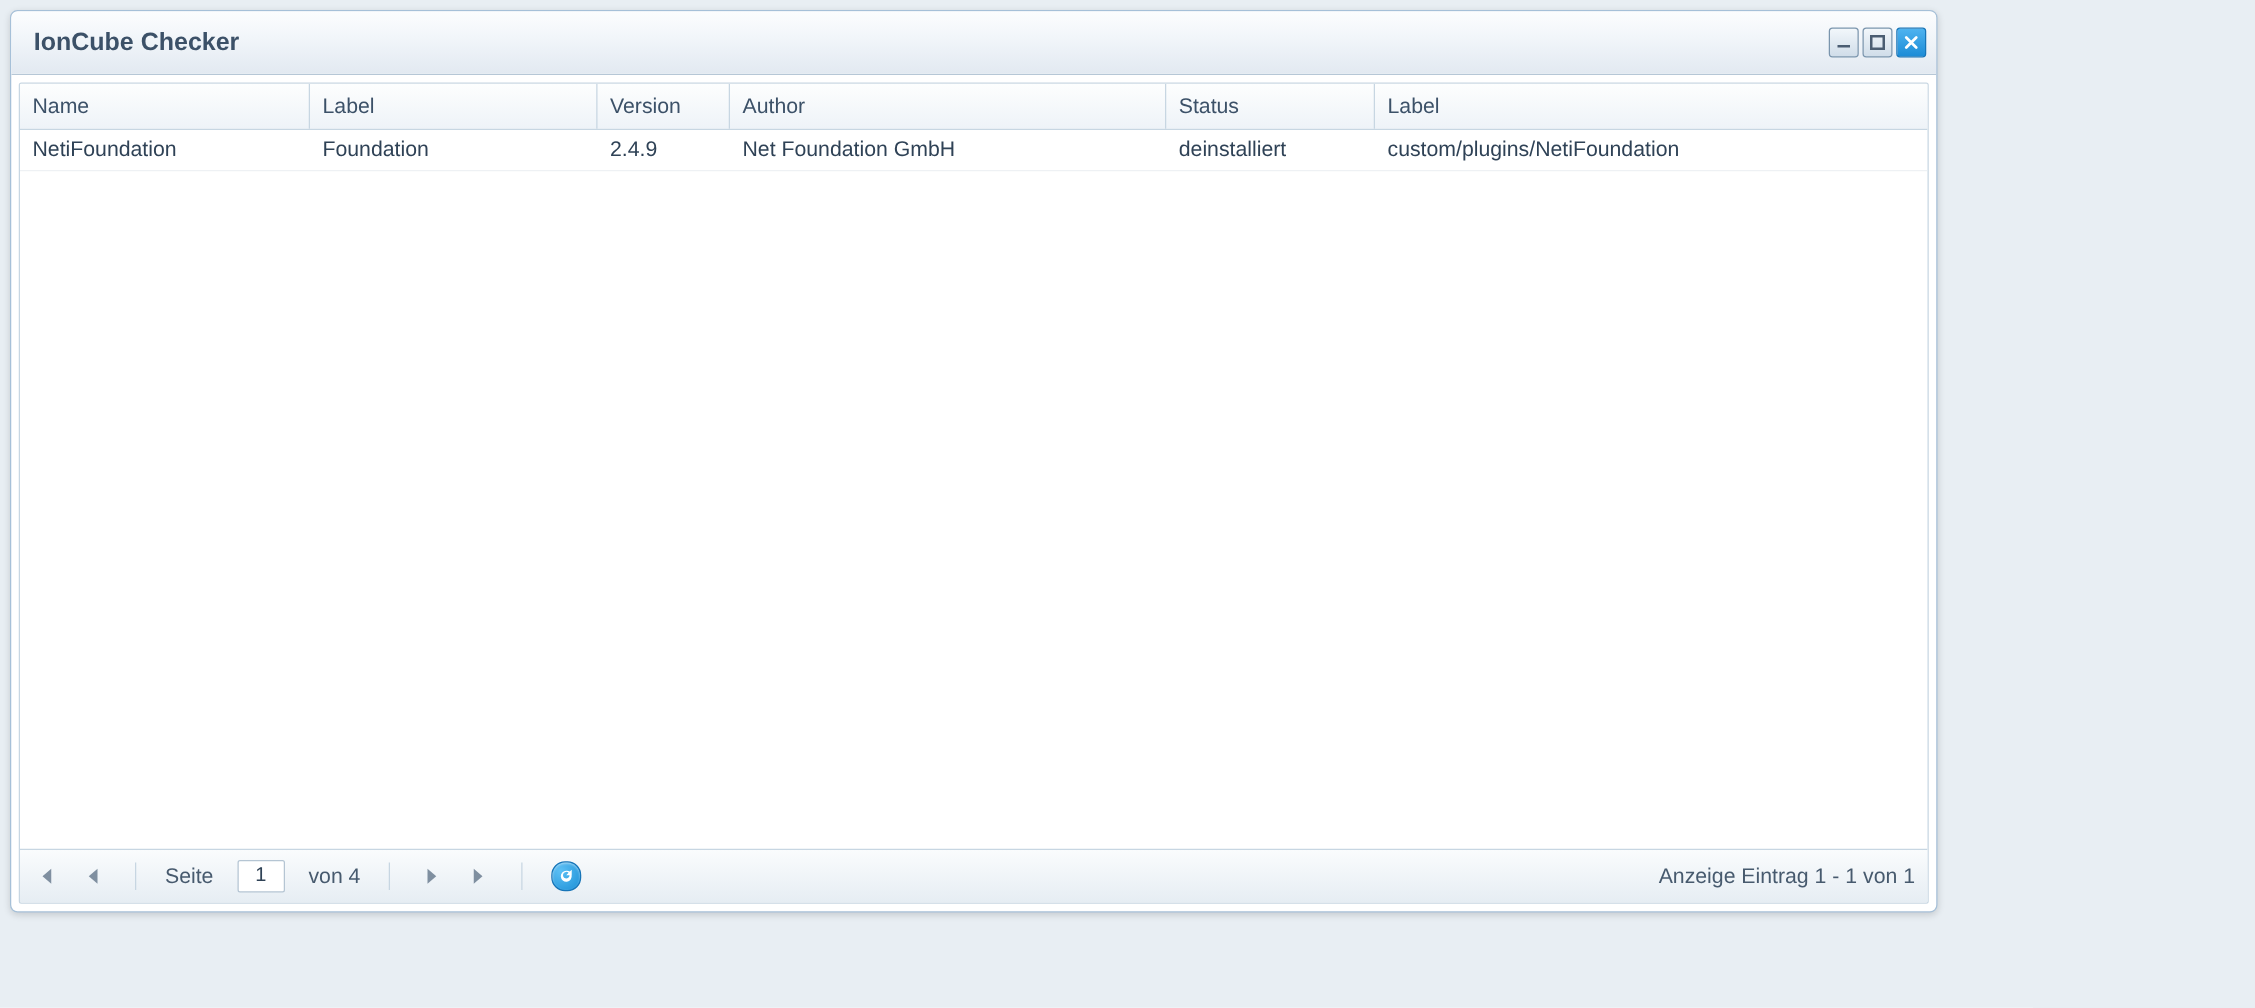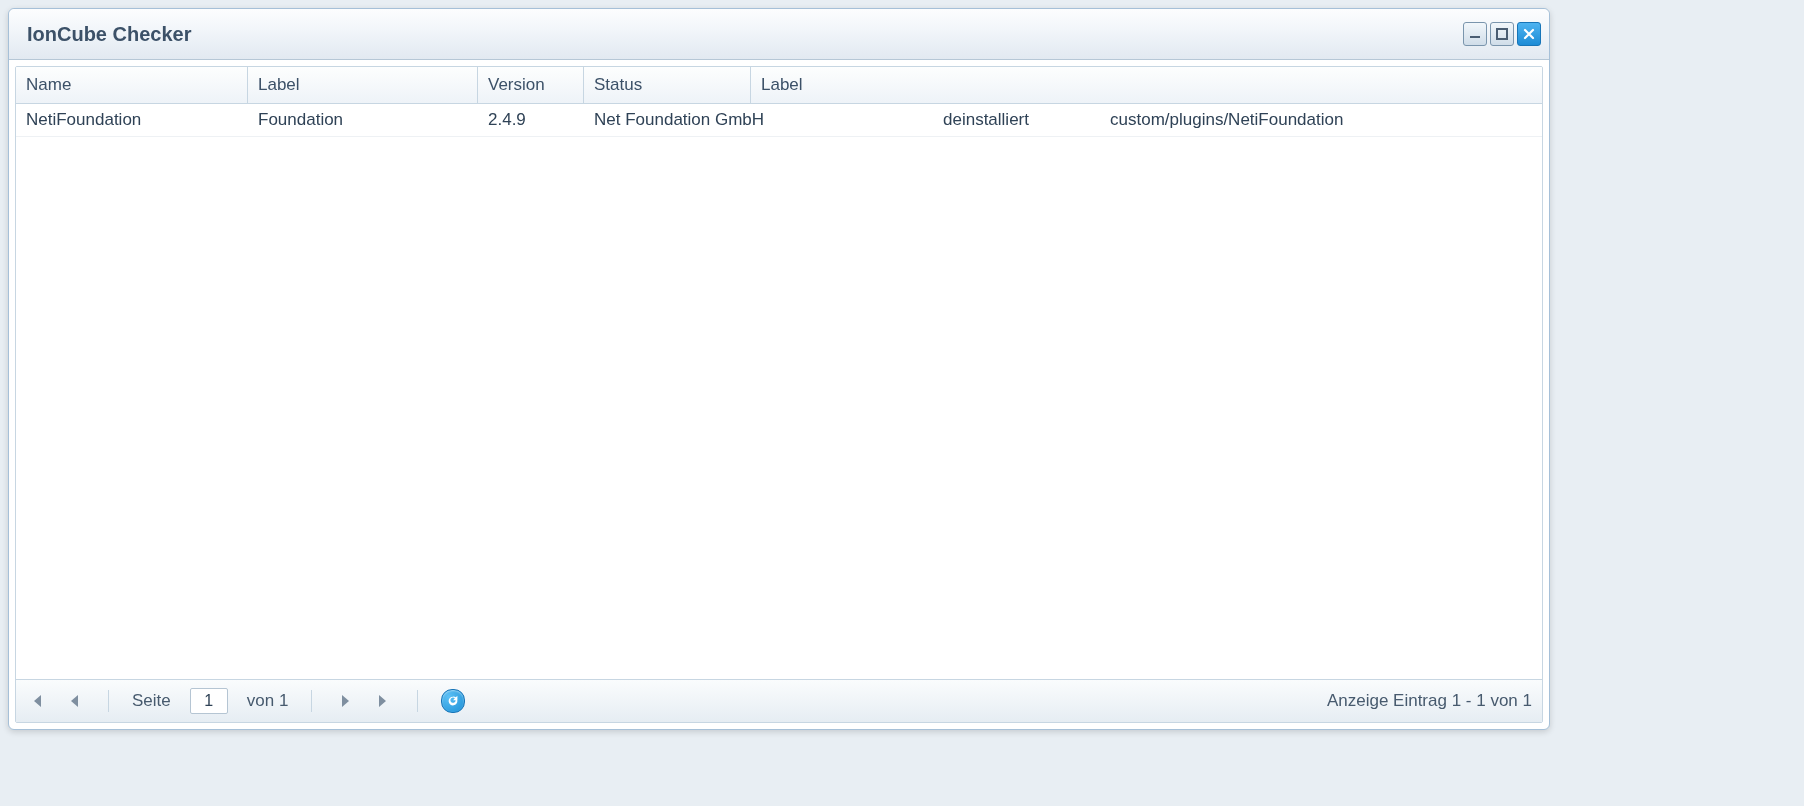--- a/index.html
+++ b/index.html
@@ -208,20 +208,21 @@
           </svg>
       </div>
     </div>
   </div>
 
   <div class="grid-wrap">
     <div class="col-headers">
       <div class="col-header col-name">Name</div>
       <div class="col-header col-label">Label</div>
       <div class="col-header col-version">Version</div>
+      <div class="col-header col-author">Author</div>
       <div class="col-header col-status">Status</div>
       <div class="col-header col-path">Label</div>
     </div>
 
     <div class="rows">
       <div class="row">
         <div class="cell col-name">NetiFoundation</div>
         <div class="cell col-label">Foundation</div>
         <div class="cell col-version">2.4.9</div>
         <div class="cell col-author">Net Foundation GmbH</div>
@@ -237,21 +238,21 @@
           </svg>
       </span>
       <span class="tb-icon">
         <svg viewBox="0 0 16 16">
             <path d="M11 2 4 8l7 6z" fill="currentColor"></path>
           </svg>
       </span>
       <span class="tb-sep"></span>
       <span>Seite</span>
       <input class="page-input" type="text" value="1" style="">
-      <span>von 1</span>
+      <span>von 4</span>
       <span class="tb-sep"></span>
       <span class="tb-icon">
         <svg viewBox="0 0 16 16">
             <path d="M5 2l7 6-7 6z" fill="currentColor"></path>
           </svg>
       </span>
       <span class="tb-icon">
         <svg viewBox="0 0 16 16">
             <path d="M3 2l7 6-7 6zM12 2v12" fill="currentColor"></path>
           </svg>

